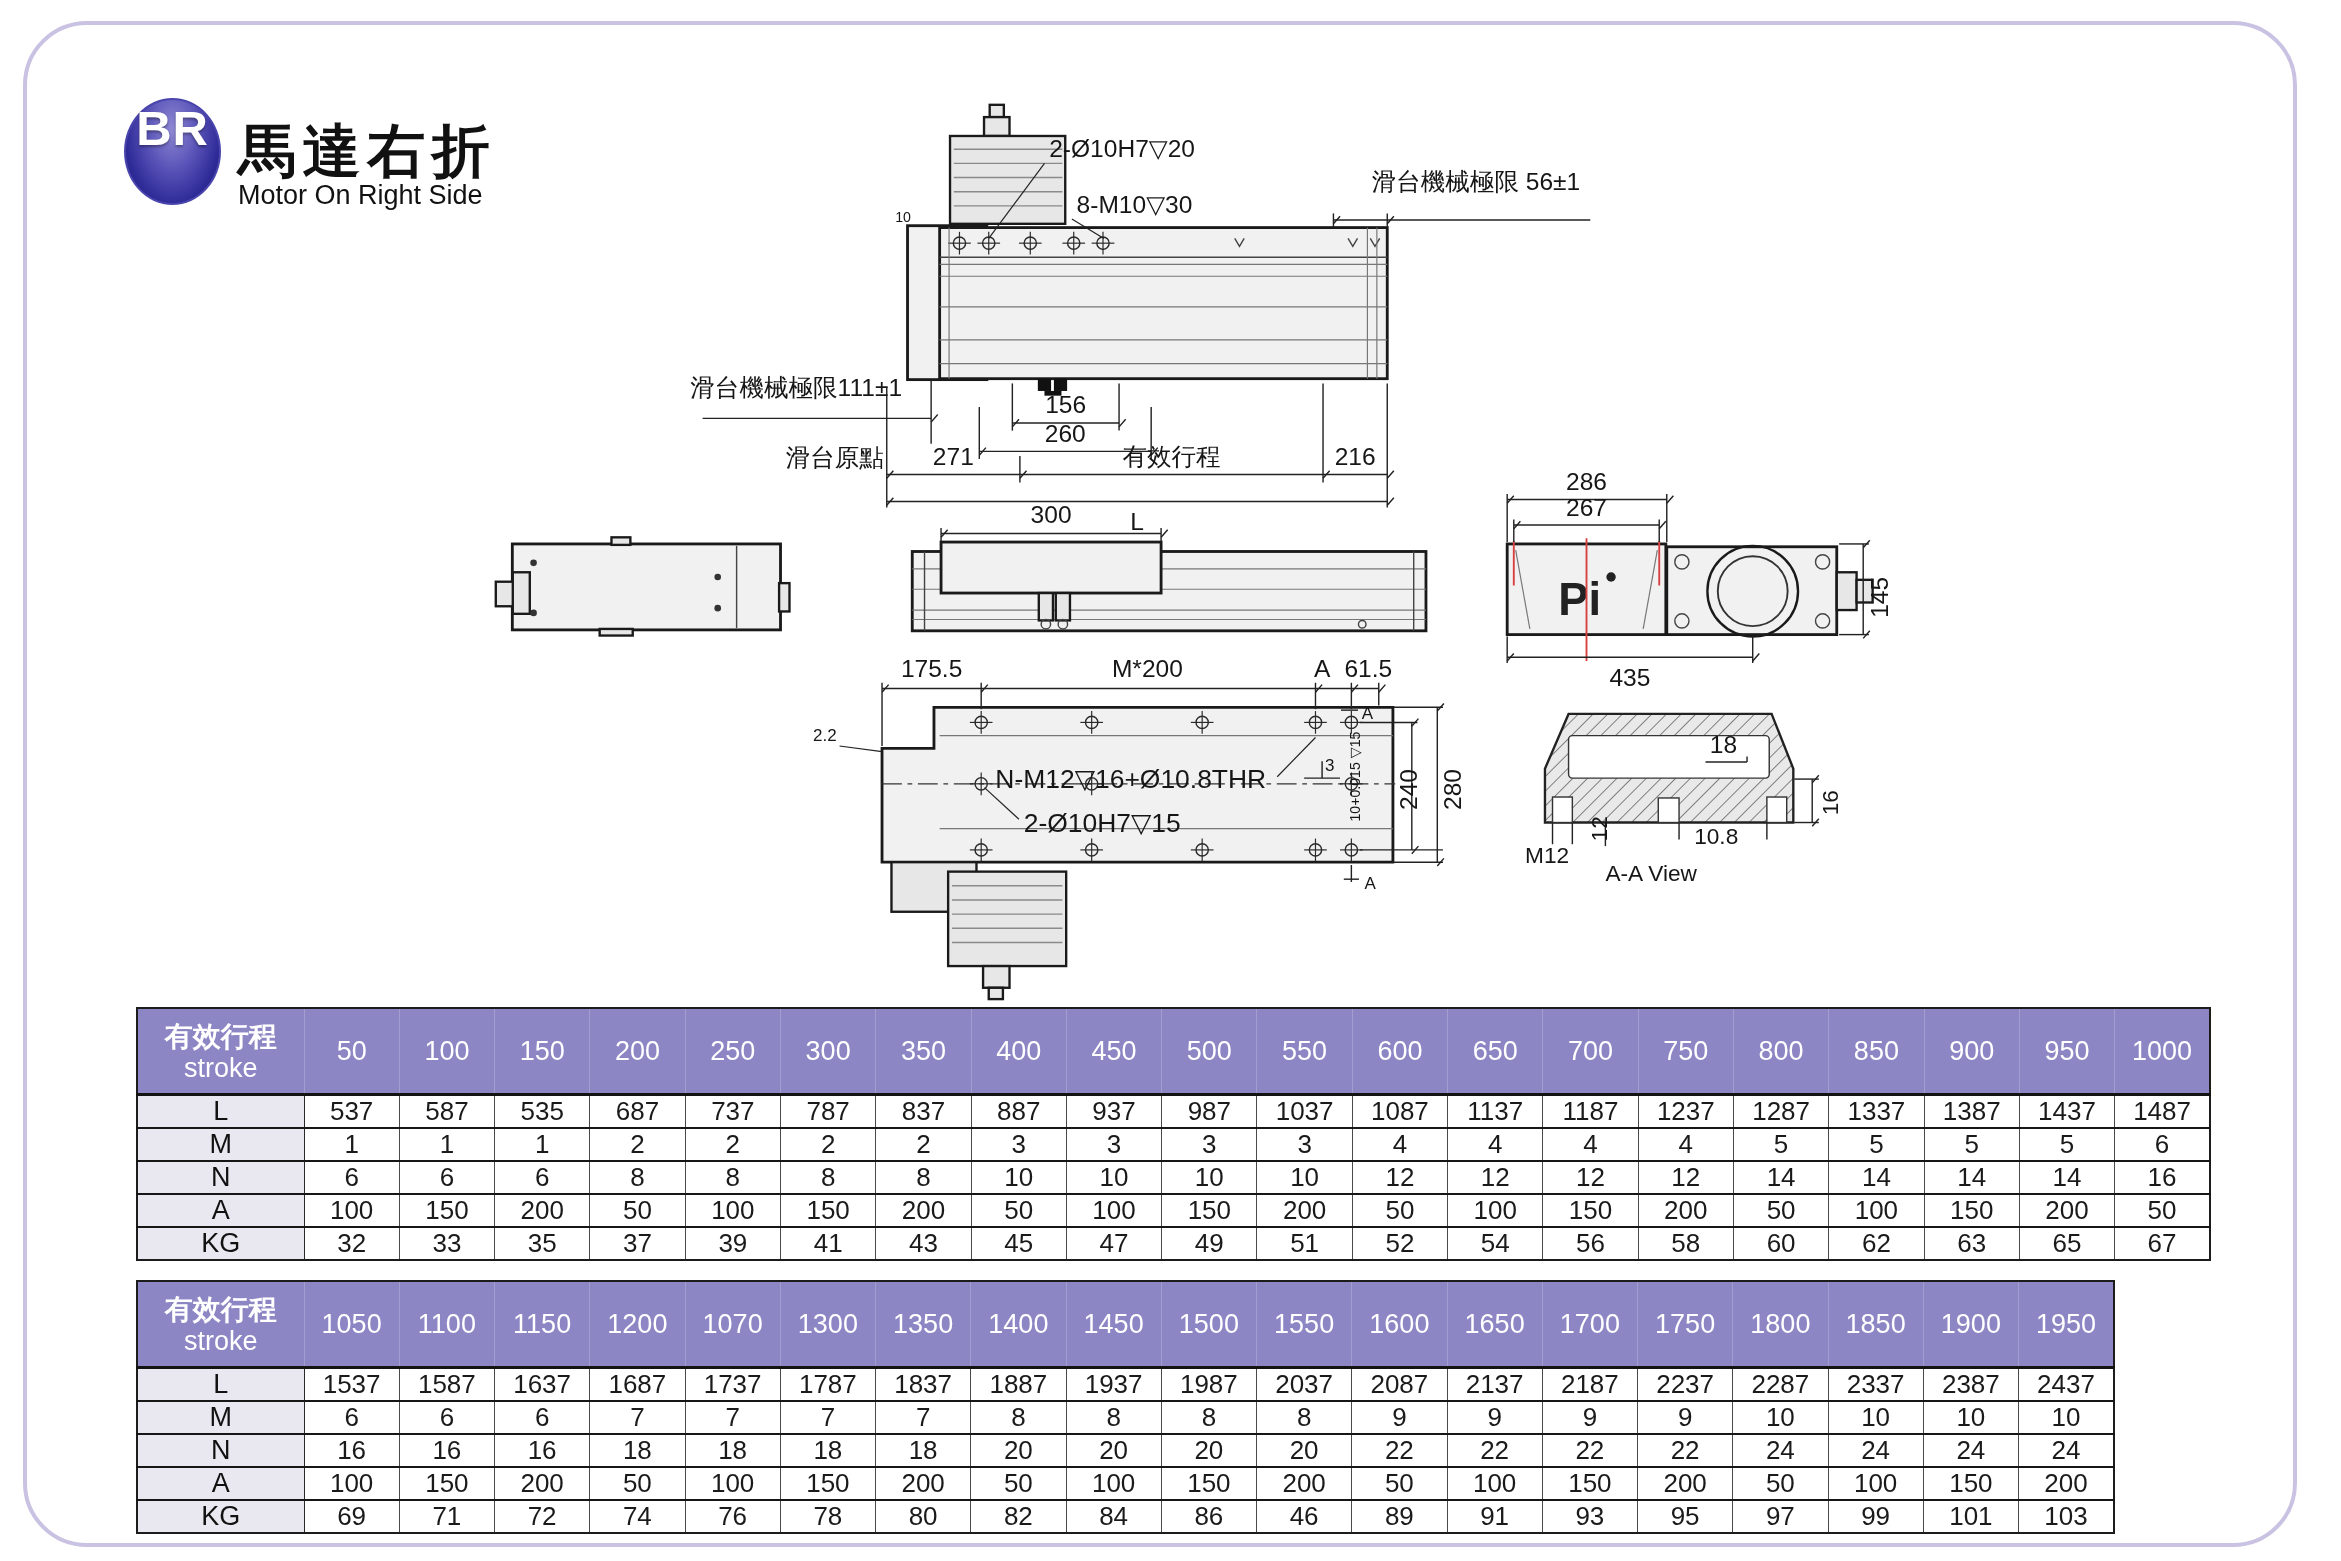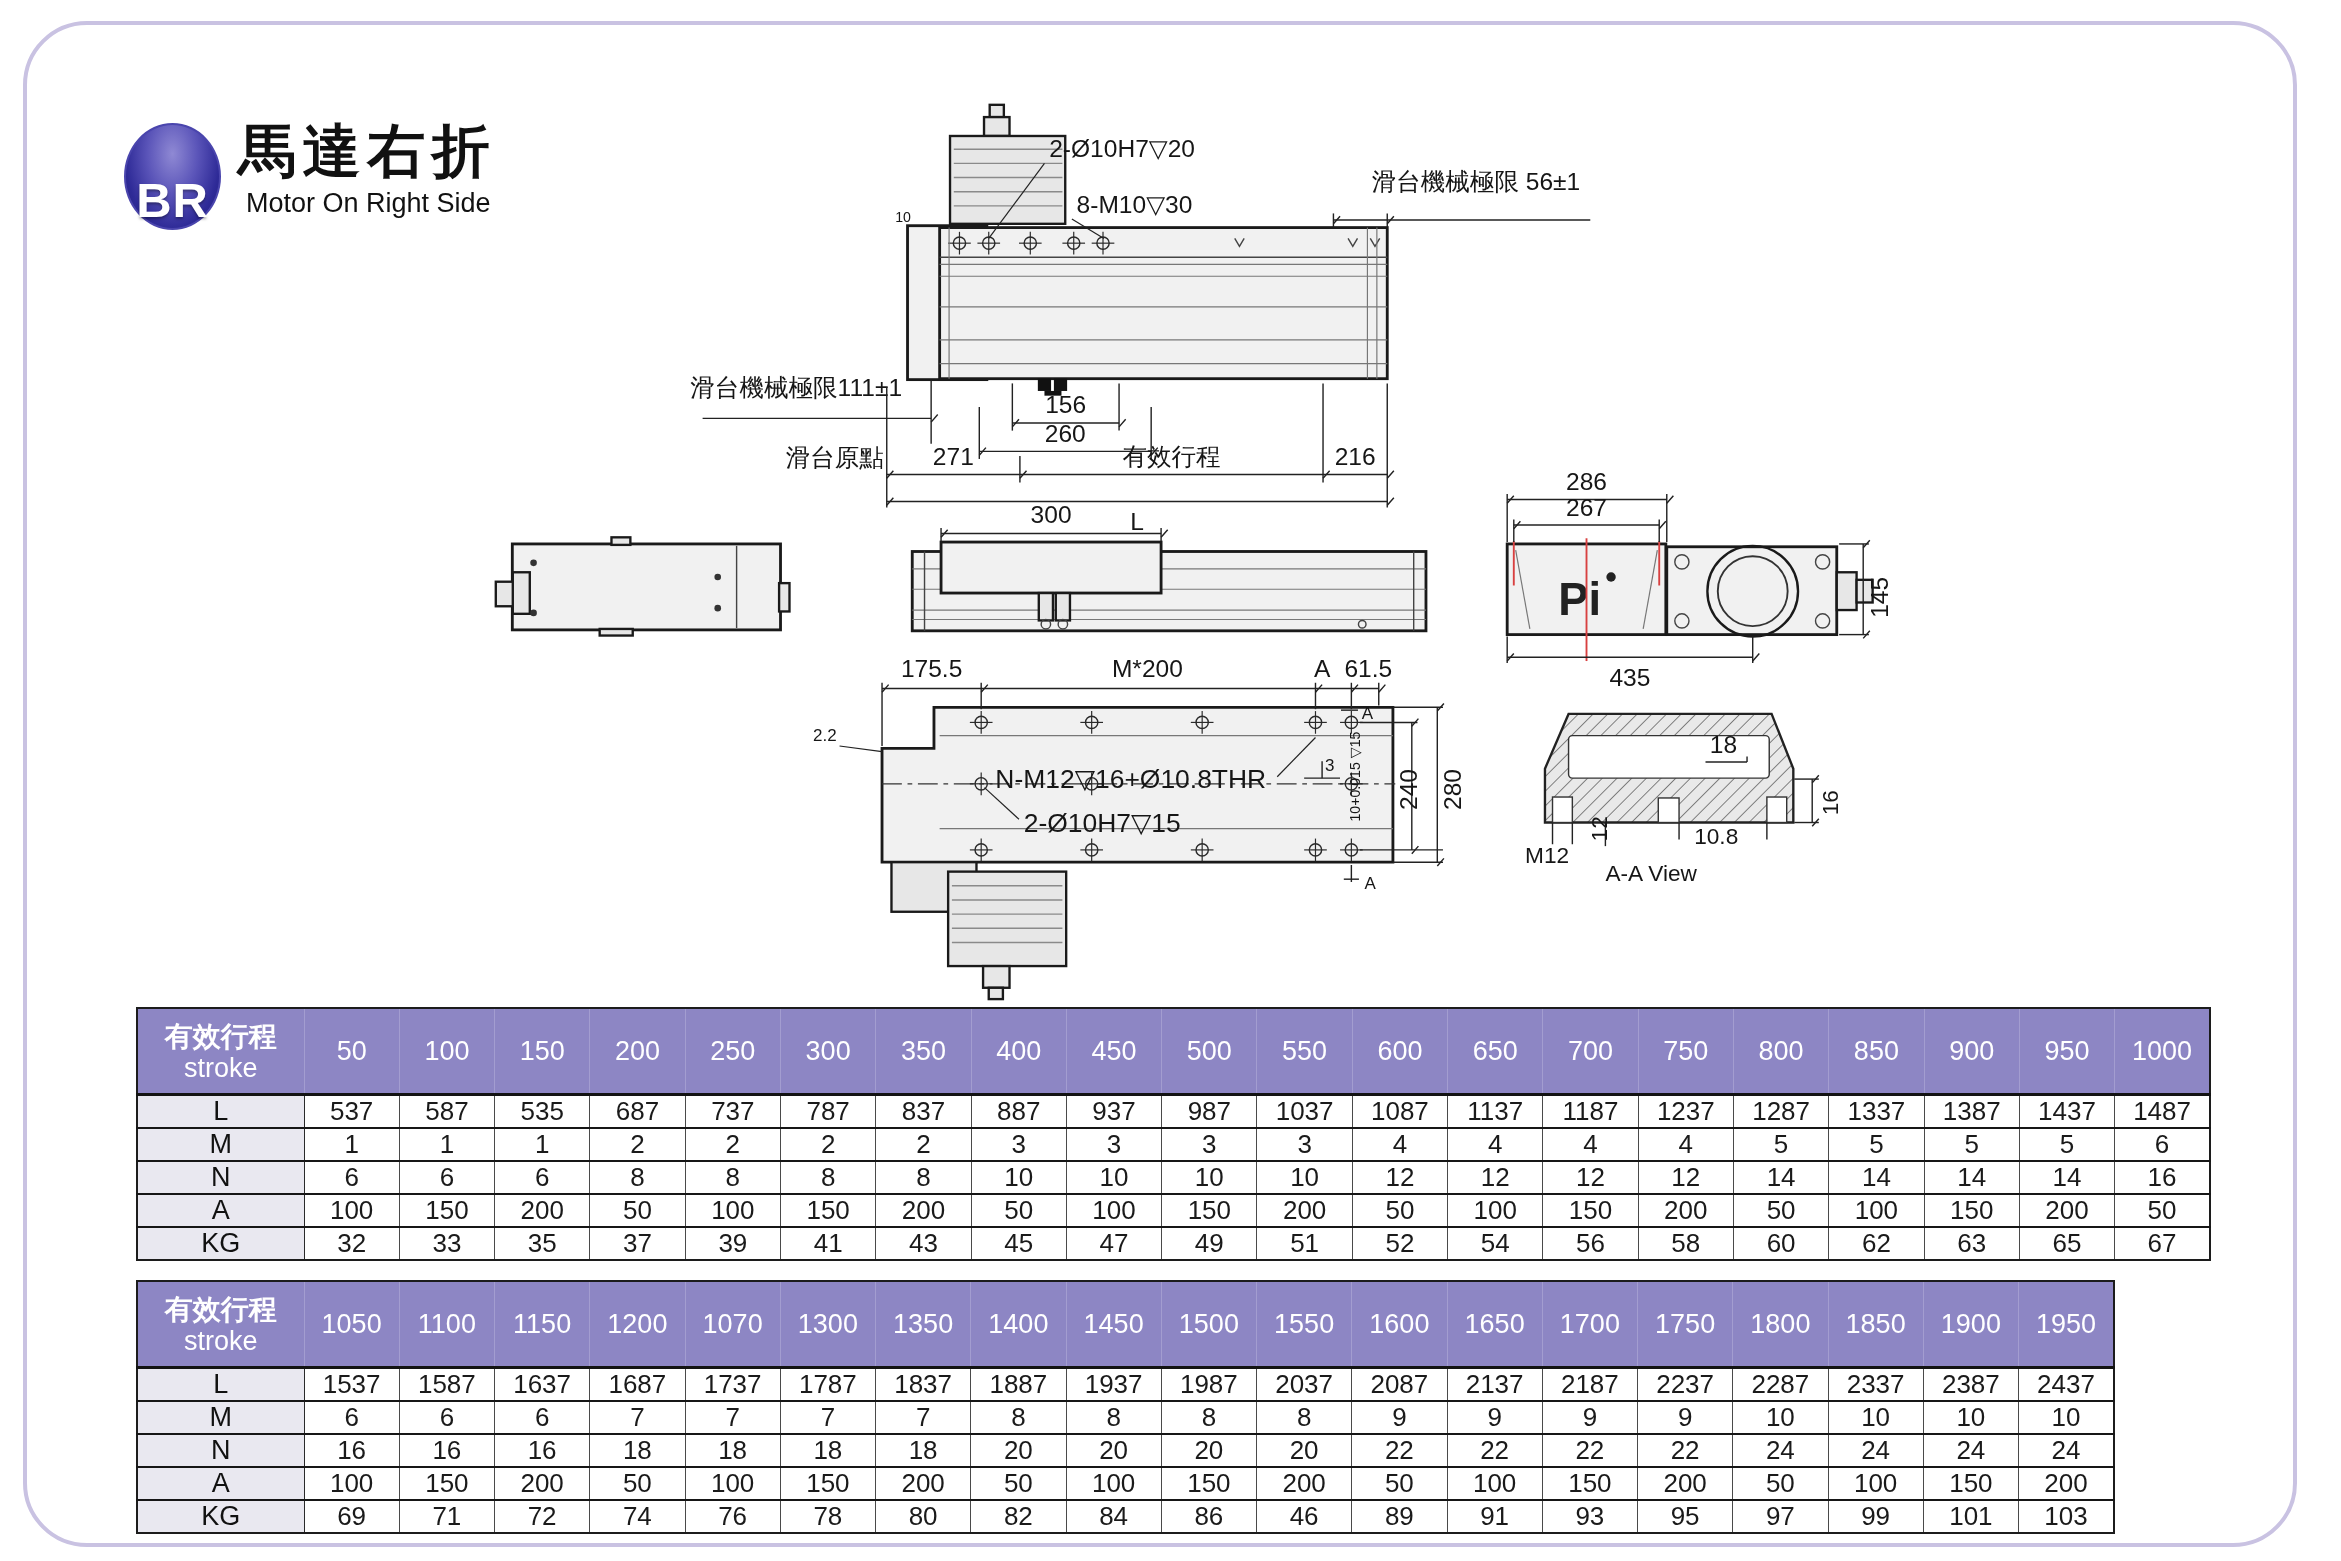--- a/index.html
+++ b/index.html
@@ -1,28 +1,28 @@
 <!DOCTYPE html>
 <html style="font-size:7.6px"><head>
 <meta charset="utf-8">
 <style>
   html,body{margin:0;padding:0;background:#ffffff;}
   body{width:2342px;height:1561px;position:relative;overflow:hidden;
        font-family:"Liberation Sans",sans-serif;color:#1a1a1a;}
   .frame{position:absolute;left:23px;top:21px;right:45px;bottom:14px;
          border:4.2px solid #c9c2e2;border-radius:64px;pointer-events:none;}
   
-  .badge{position:absolute;left:124px;top:123px;width:93px;height:103px;border-radius:50%;
+  .badge{position:absolute;left:124px;top:98px;width:93px;height:103px;border-radius:50%;
          background:radial-gradient(ellipse at 50% 28%,#8f89d4 0%,#5b55b9 38%,#2e2a97 72%,#242077 100%);
-         border:2.8px solid #4a45ad;display:flex;align-items:flex-end;justify-content:center;}
+         border:2.8px solid #4a45ad;display:flex;align-items:flex-start;justify-content:center;}
   .badge span{color:#fff;font-size:49px;font-weight:bold;letter-spacing:0.9px;
               text-shadow:0 1.9px 2.8px rgba(0,0,0,.35);}
   .title-zh{position:absolute;left:238px;top:113px;font-size:58px;font-weight:600;
             letter-spacing:6.6px;color:#111;margin:0;}
-  .title-en{position:absolute;left:238px;top:180px;font-size:27px;font-weight:400;color:#111;margin:8px;}
+  .title-en{position:absolute;left:238px;top:180px;font-size:27px;font-weight:400;color:#111;margin:0;}
   
   #drawings{position:absolute;left:0;top:0;}
   .oln{fill:#f1f1f1;stroke:#1a1a1a;stroke-width:6;}
   .oln2{fill:#e7e7e7;stroke:#1a1a1a;stroke-width:5;}
   .fin{stroke:#8a8a8a;stroke-width:3;fill:none;}
   .thin{stroke:#777;stroke-width:2.5;fill:none;}
   .med{stroke:#444;stroke-width:3;fill:none;}
   .dim{stroke:#222;stroke-width:3;fill:none;}
   .ldr{stroke:#222;stroke-width:2.5;fill:none;}
   .cl{stroke:#d84040;stroke-width:4;fill:none;}

